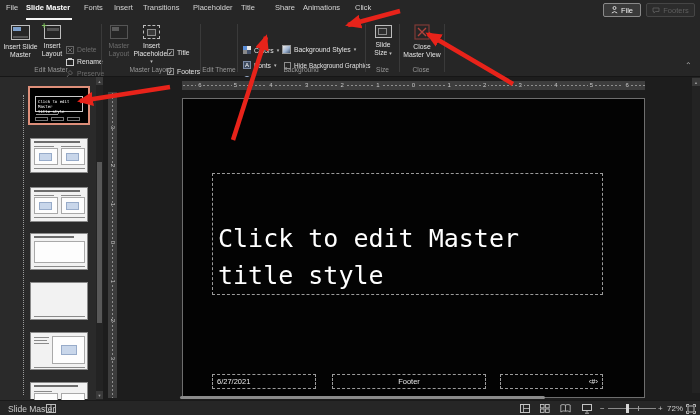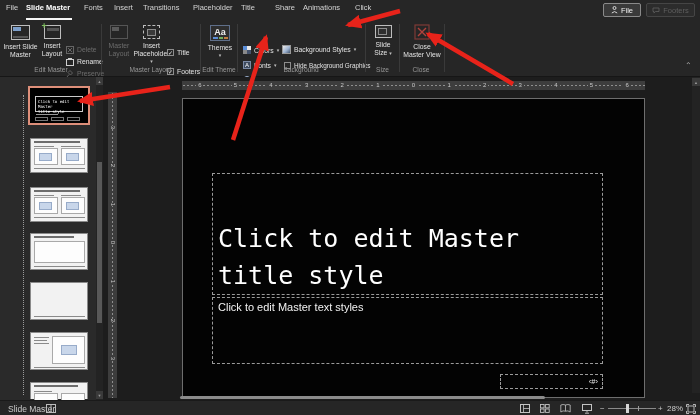--- a/index.html
+++ b/index.html
@@ -180,30 +180,20 @@
       <span class="cb">✓</span>
       <span>Title</span>
     </div>
     <div class="rowbtn" style="left:167px;top:44px">
       <span class="cb">✓</span>
       <span>Footers</span>
     </div>
     <div class="grouplabel" style="left:102px;width:97px">Master Layout</div>
     <div class="gsep" style="left:200px"></div>
 
-    <div class="bigbtn" style="left:205px;width:30px">
-      <div class="ic" style="width:20px;height:16px;border:1px solid #5f6f8a;background:#2e2e2e;position:relative;text-align:center;">
-        <span style="font-size:9px;font-weight:bold;color:#eee;line-height:13px;">Aa</span>
-        <div class="abs" style="left:2px;bottom:1px;width:5px;height:2px;background:#5b8dd6;"></div>
-        <div class="abs" style="left:8px;bottom:1px;width:4px;height:2px;background:#6fae5c;"></div>
-        <div class="abs" style="left:13px;bottom:1px;width:4px;height:2px;background:#c07c3e;"></div>
-      </div>
-      <span>Themes</span>
-      <span class="dd">▾</span>
-    </div>
     <div class="grouplabel" style="left:201px;width:36px">Edit Theme</div>
     <div class="gsep" style="left:237px"></div>
 
     <div class="rowbtn" style="left:243px;top:23px">
       <span style="display:inline-block;width:8px;height:8px;position:relative;">
         <span class="abs" style="left:0;top:0;width:4px;height:4px;background:#5b8dd6;"></span>
         <span class="abs" style="left:4px;top:0;width:4px;height:4px;background:#e8e8e8;"></span>
         <span class="abs" style="left:0;top:4px;width:4px;height:4px;background:#8a8a8a;"></span>
         <span class="abs" style="left:4px;top:4px;width:4px;height:4px;background:#44526b;"></span>
       </span>
@@ -364,22 +354,25 @@
       <span>1</span>
       <span>2</span>
       <span>3</span>
     </div>
 
     <div class="slide">
       <div class="ph title-ph">
         <div class="t">Click to edit Master</div>
         <div class="t">title style</div>
       </div>
-      <div class="ph body-ph">
-        <span>Click to edit Master text styles</span>
+      <div class="ph foot-ph" style="left:29px;width:104px;padding-left:4px;">
+        <span>6/27/2021</span>
+      </div>
+      <div class="ph foot-ph" style="left:149px;width:154px;justify-content:center;">
+        <span>Footer</span>
       </div>
       <div class="ph foot-ph" style="left:317px;width:103px;justify-content:flex-end;padding-right:4px;">
         <span>‹#›</span>
       </div>
     </div>
 
     <div class="vScroll">
       <div class="sbArrow" style="width:8px;top:1px">▲</div>
     </div>
     <div class="hScrollThumb"></div>
@@ -409,21 +402,21 @@
       <rect x="0.5" y="0.5" width="9" height="6" fill="none" stroke="#c4c4c4" stroke-width="1"></rect>
       <path d="M5 6.5 v2 M3 9.2 h4" stroke="#c4c4c4" stroke-width="0.9"></path>
     </svg>
 
     <span class="abs" style="left:600px;top:3px;font-size:8px;color:#c4c4c4">−</span>
     <div class="ztrack" style="left:608px">
       <div class="abs" style="left:30px;top:-2px;width:1px;height:5px;background:#9a9a9a;"></div>
       <div class="zthumb" style="left:18px"></div>
     </div>
     <span class="abs" style="left:658px;top:3px;font-size:8px;color:#c4c4c4">+</span>
-    <span class="abs" style="left:667px;top:3px;font-size:8px">28%</span>
+    <span class="abs" style="left:667px;top:3px;font-size:8px">72%</span>
     <svg class="sico" style="left:686px" width="10" height="10" viewBox="0 0 10 10">
       <rect x="2" y="2" width="6" height="6" fill="none" stroke="#c4c4c4" stroke-width="0.9"></rect>
       <path d="M0.5 3 V0.5 H3 M7 0.5 H9.5 V3 M9.5 7 V9.5 H7 M3 9.5 H0.5 V7" fill="none" stroke="#c4c4c4" stroke-width="0.9"></path>
     </svg>
   </div>
 
   <svg class="arrowlayer" id="arrow-layer">
     <defs>
       <marker id="ah" markerUnits="userSpaceOnUse" markerWidth="16" markerHeight="14" refX="13" refY="7" orient="auto">
         <polygon points="0 0, 16 7, 0 14" fill="#e8231a"></polygon>

